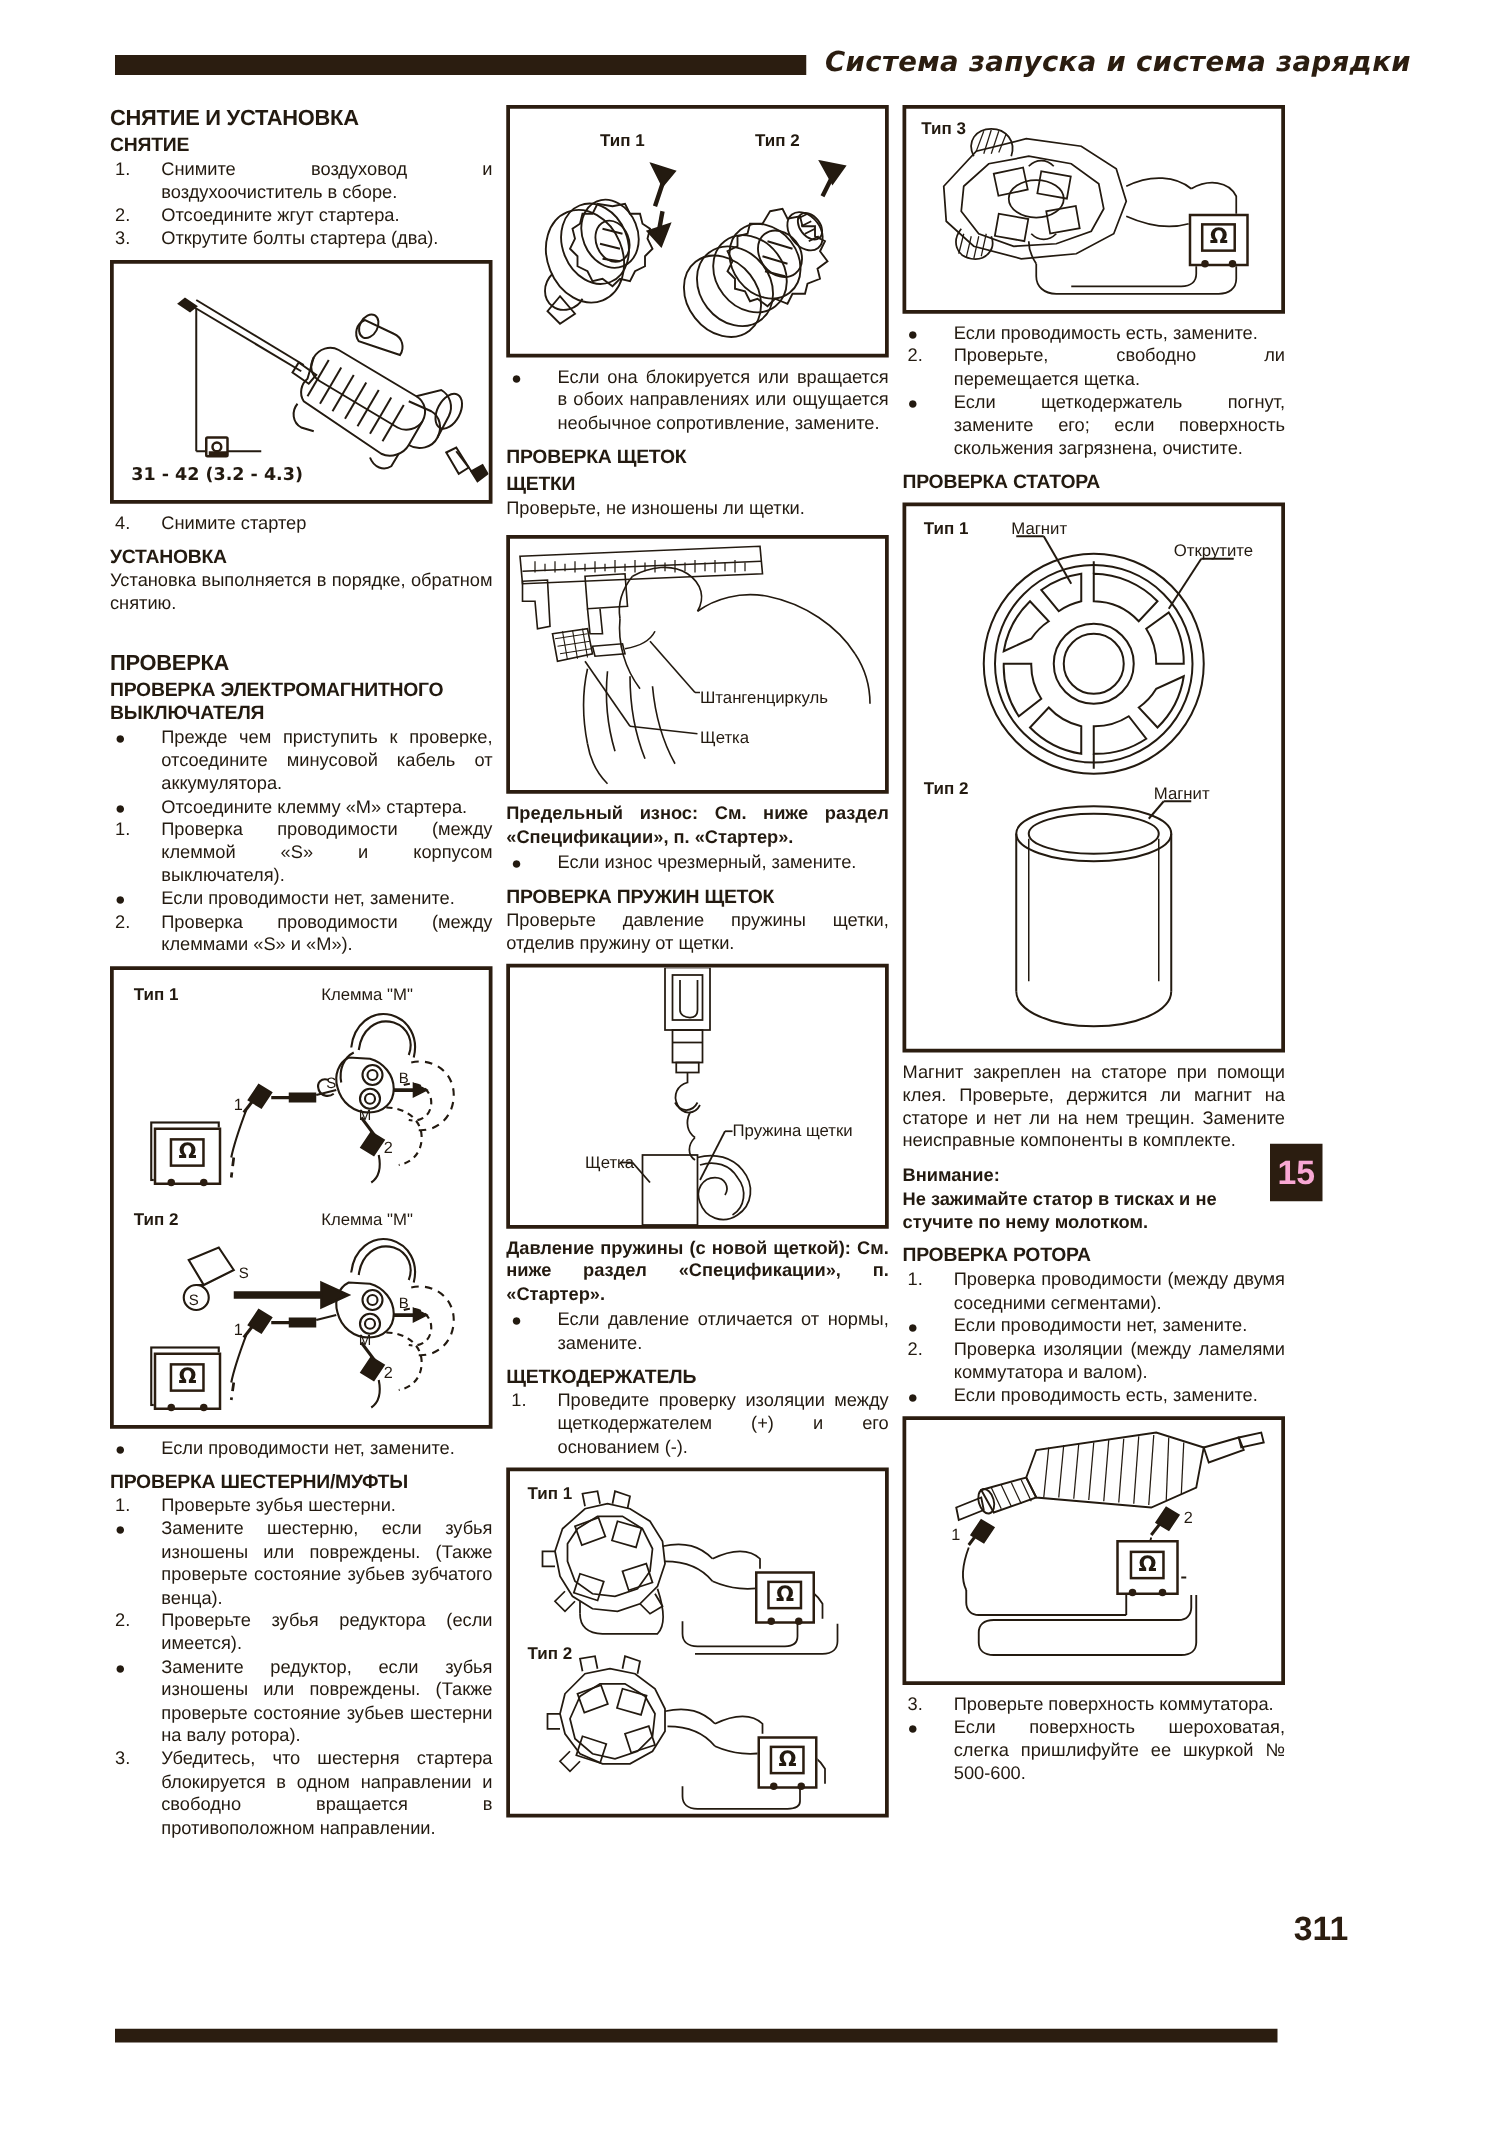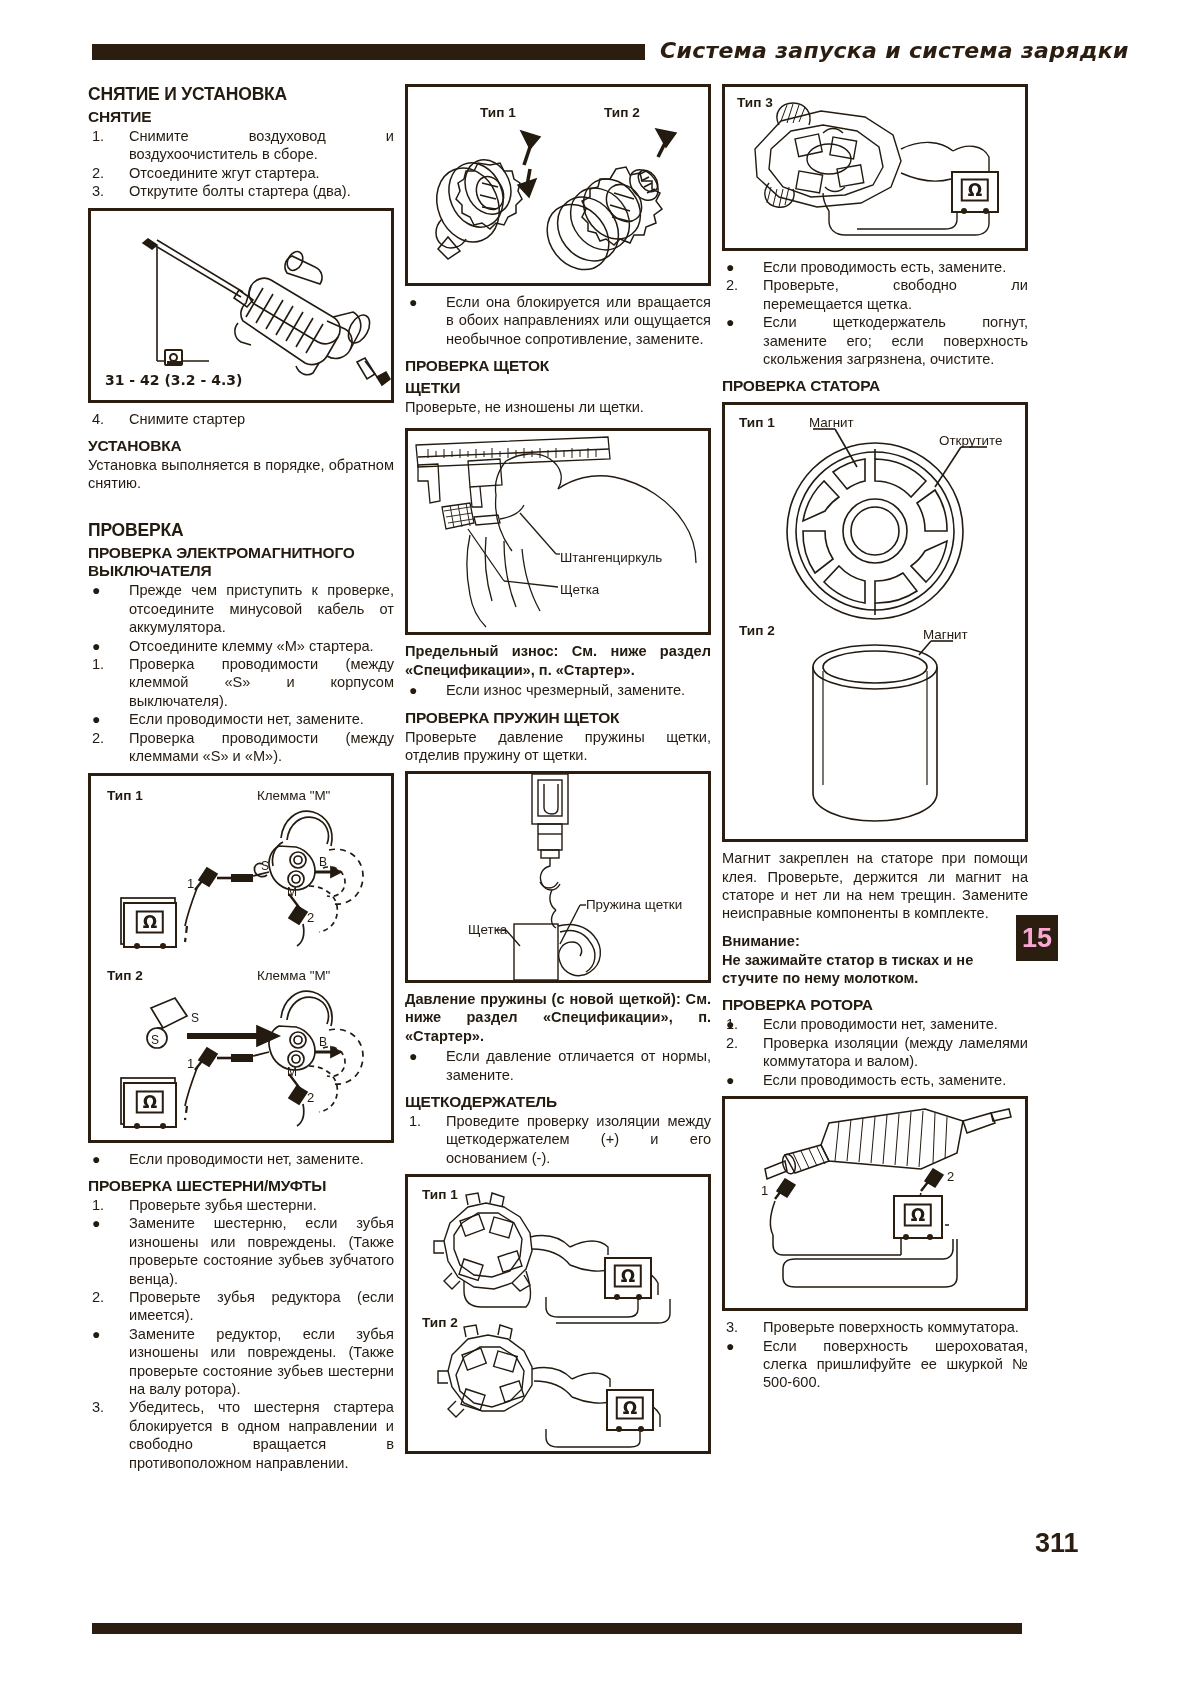--- a/index.html
+++ b/index.html
@@ -690,21 +690,21 @@
       </svg>
     </div>
 
     <p class="body">Магнит закреплен на статоре при помощи клея. Проверьте, держится ли магнит на статоре и нет ли на нем трещин. Замените неисправные компоненты в комплекте.</p>
     <div class="gap10"></div>
     <p class="warn">Внимание:</p>
     <p class="warn">Не зажимайте статор в тисках и не стучите по нему молотком.</p>
 
     <h3 class="sub">ПРОВЕРКА РОТОРА</h3>
     <ul class="list">
-      <li><span class="mk">1.</span></li>
+      <li><span class="mk">1.</span><span>Проверка проводимости (между двумя соседними сегментами).</span></li>
       <li class="bul"><span class="mk">●</span><span>Если проводимости нет, замените.</span></li>
       <li><span class="mk">2.</span><span>Проверка изоляции (между ламелями коммутатора и валом).</span></li>
       <li class="bul"><span class="mk">●</span><span>Если проводимость есть, замените.</span></li>
     </ul>
 
     <div class="fig" style="height:215px;">
       <svg width="300" height="209" viewBox="0 0 300 209">
         <g fill="none" stroke="#231a10" stroke-width="1.5">
 
           <path d="M96 46 L104 24 L200 10 L238 22 L232 54 L196 70 L104 62 Z"></path>

